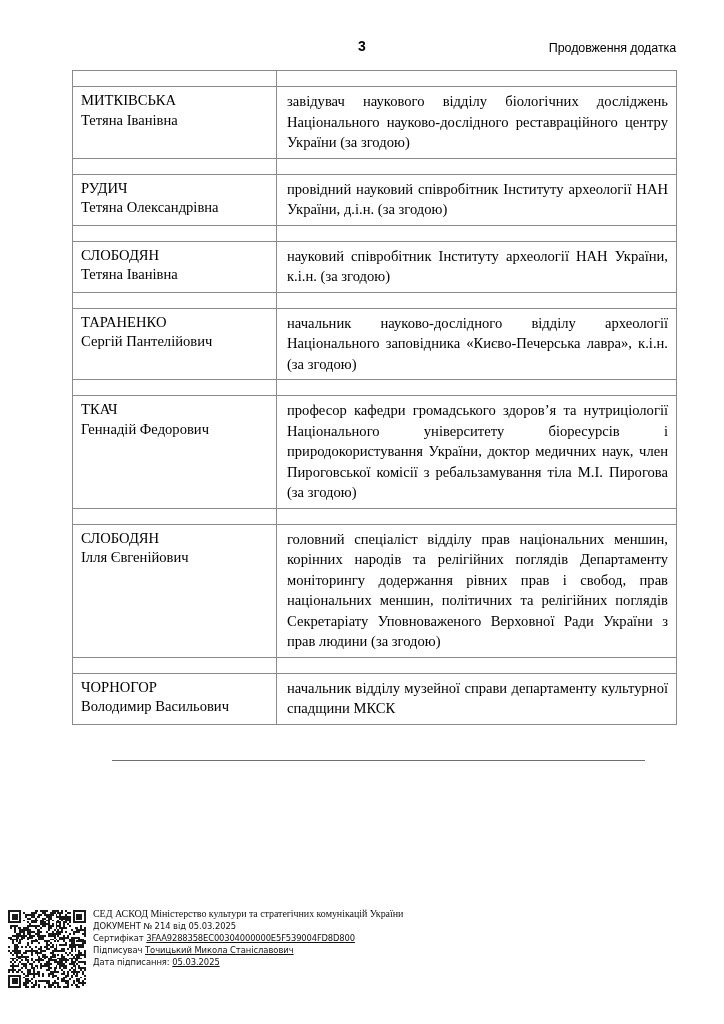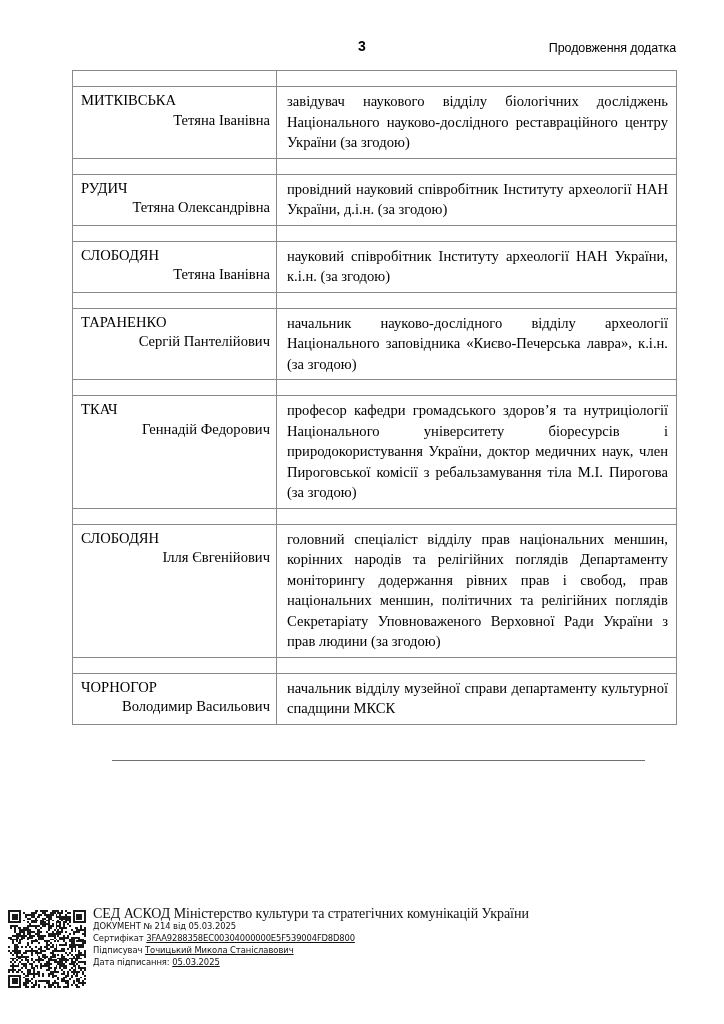--- a/index.html
+++ b/index.html
@@ -80,21 +80,20 @@
     text-align-last: left;
     hyphens: none;
   }
   .surname {
     display: block;
     white-space: nowrap;
   }
   .givenname {
     display: block;
     white-space: nowrap;
-    text-align: right;
   }
   .spacer-row td {
     height: 15px;
   }
   .spacer-row .cell-name,
   .spacer-row .cell-desc {
     padding: 0;
     height: 15px;
   }
 
@@ -137,21 +136,21 @@
     font-size: 8.4px;
     line-height: 12.1px;
     color: #111111;
     letter-spacing: -0.05px;
   }
   .sig-text .line {
     white-space: nowrap;
   }
   .sig-text .org {
     font-family: "Liberation Serif", "DejaVu Serif", serif;
-    font-size: 14px;
+    font-size: 10px;
   }
   .sig-text .u {
     text-decoration: underline;
     text-underline-offset: 1px;
     margin-top: 16px;
   }
   .sig-text .mono-ish {
     letter-spacing: -0.15px;
   }
 </style>

